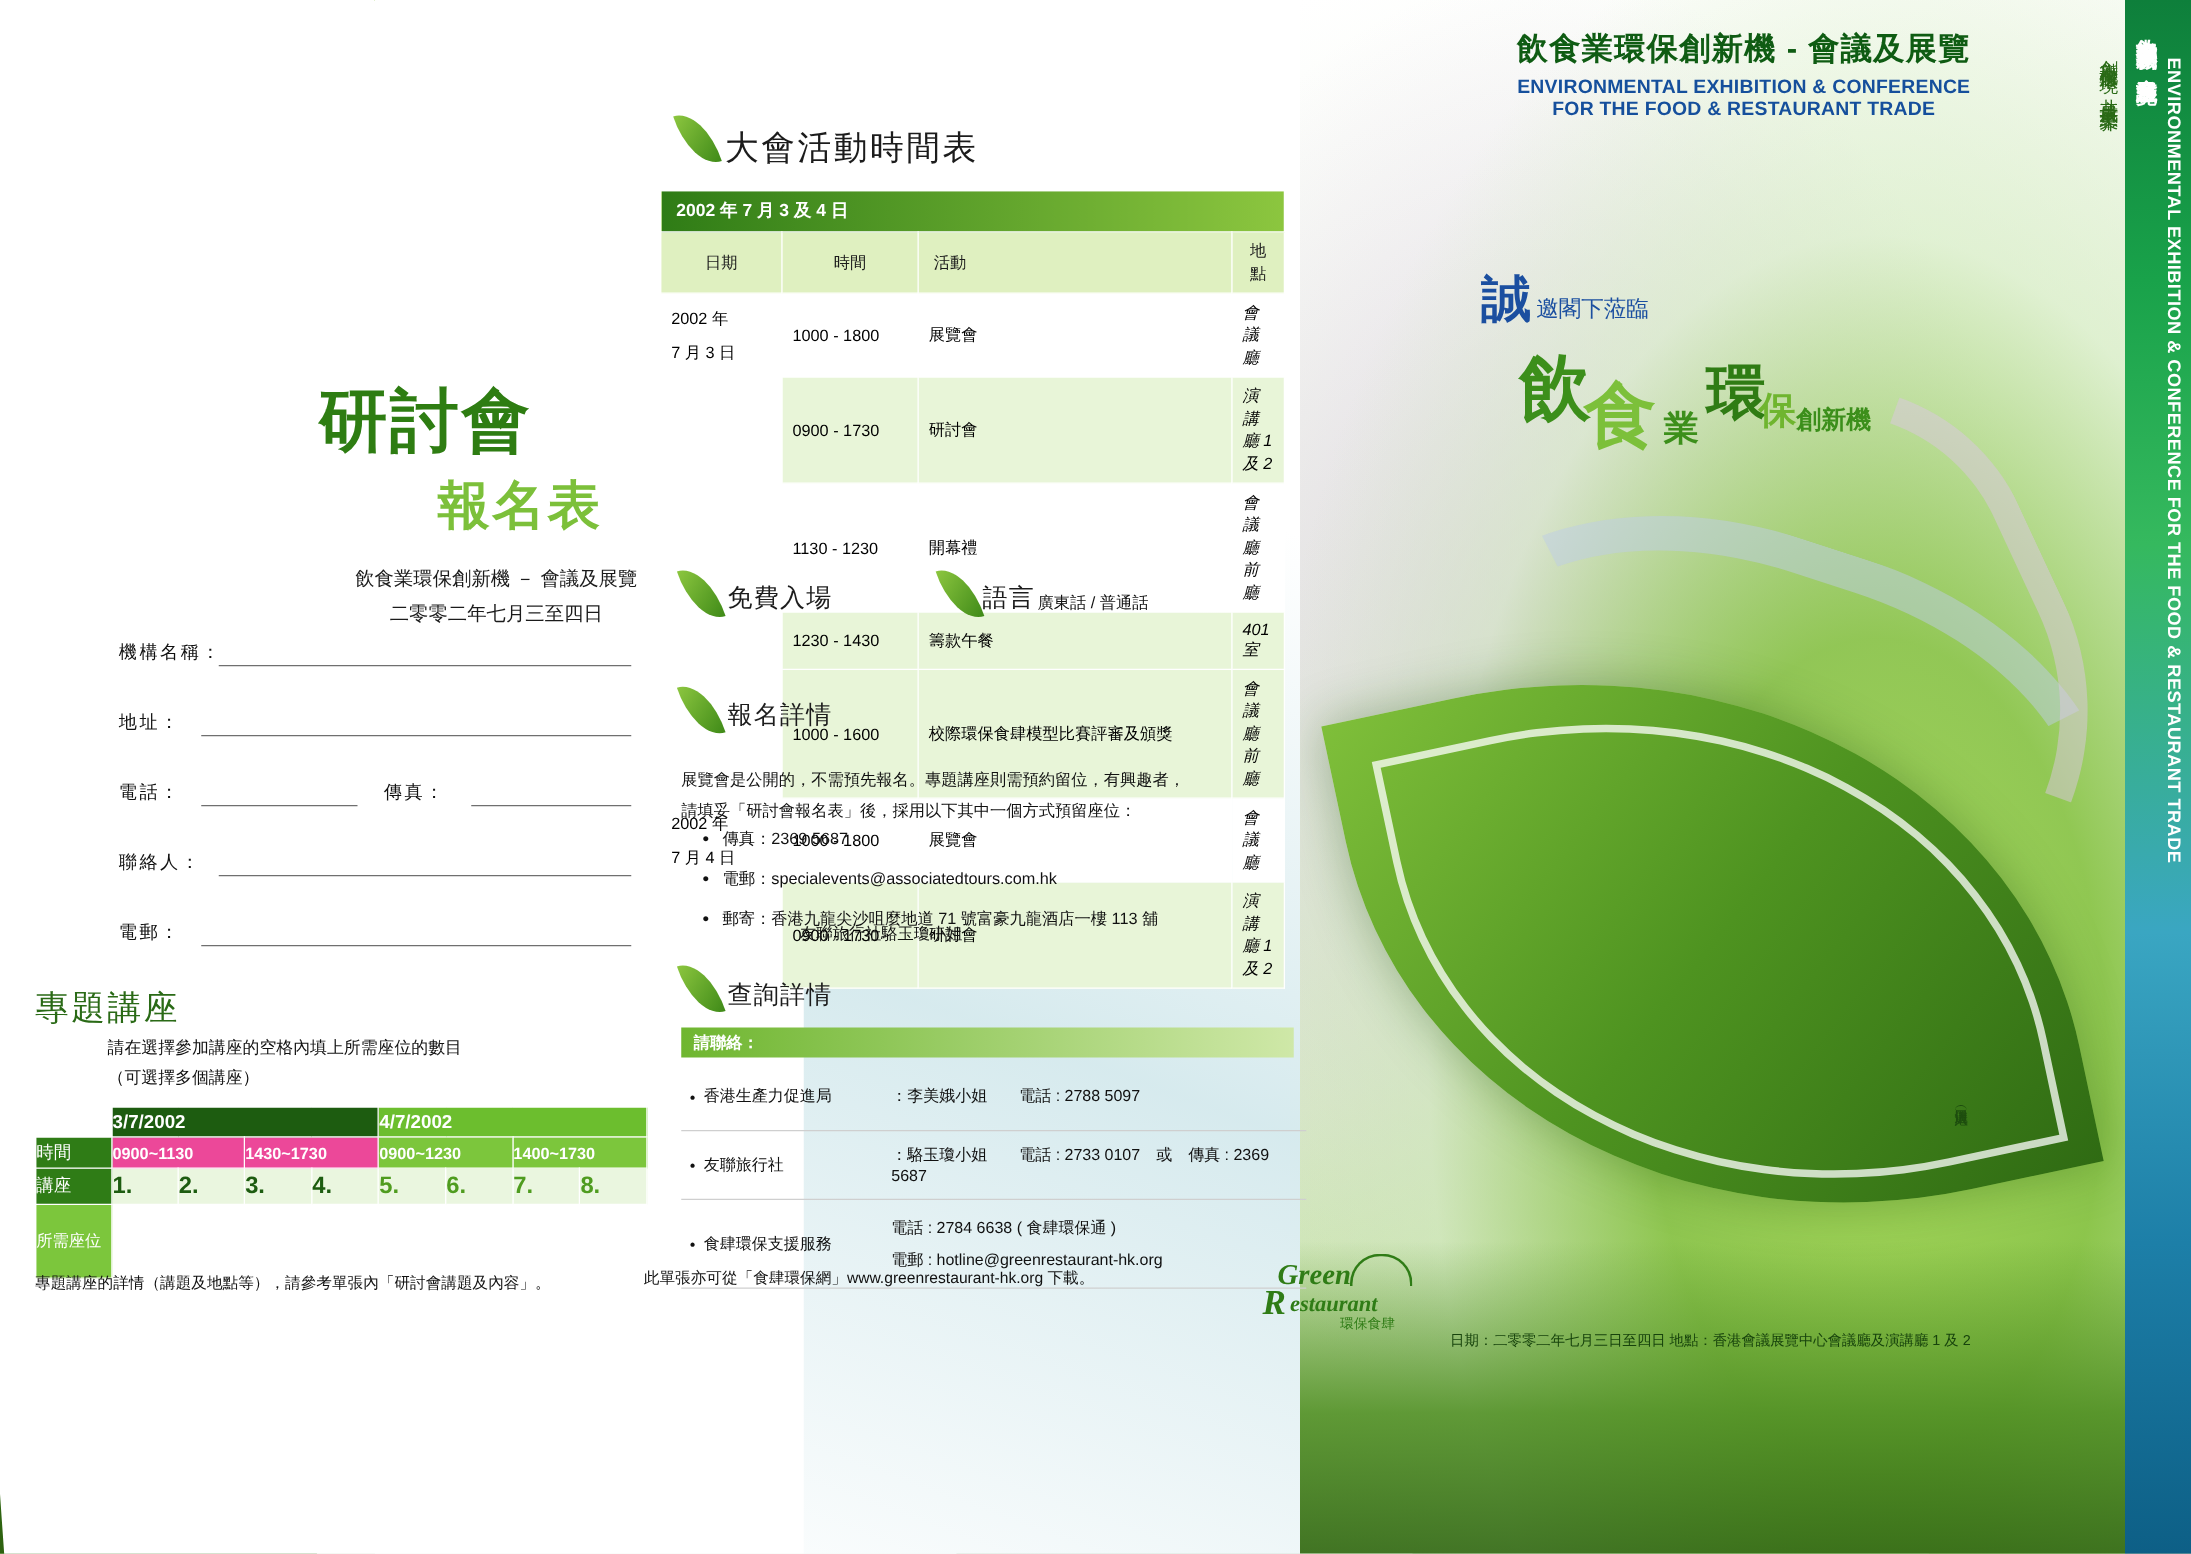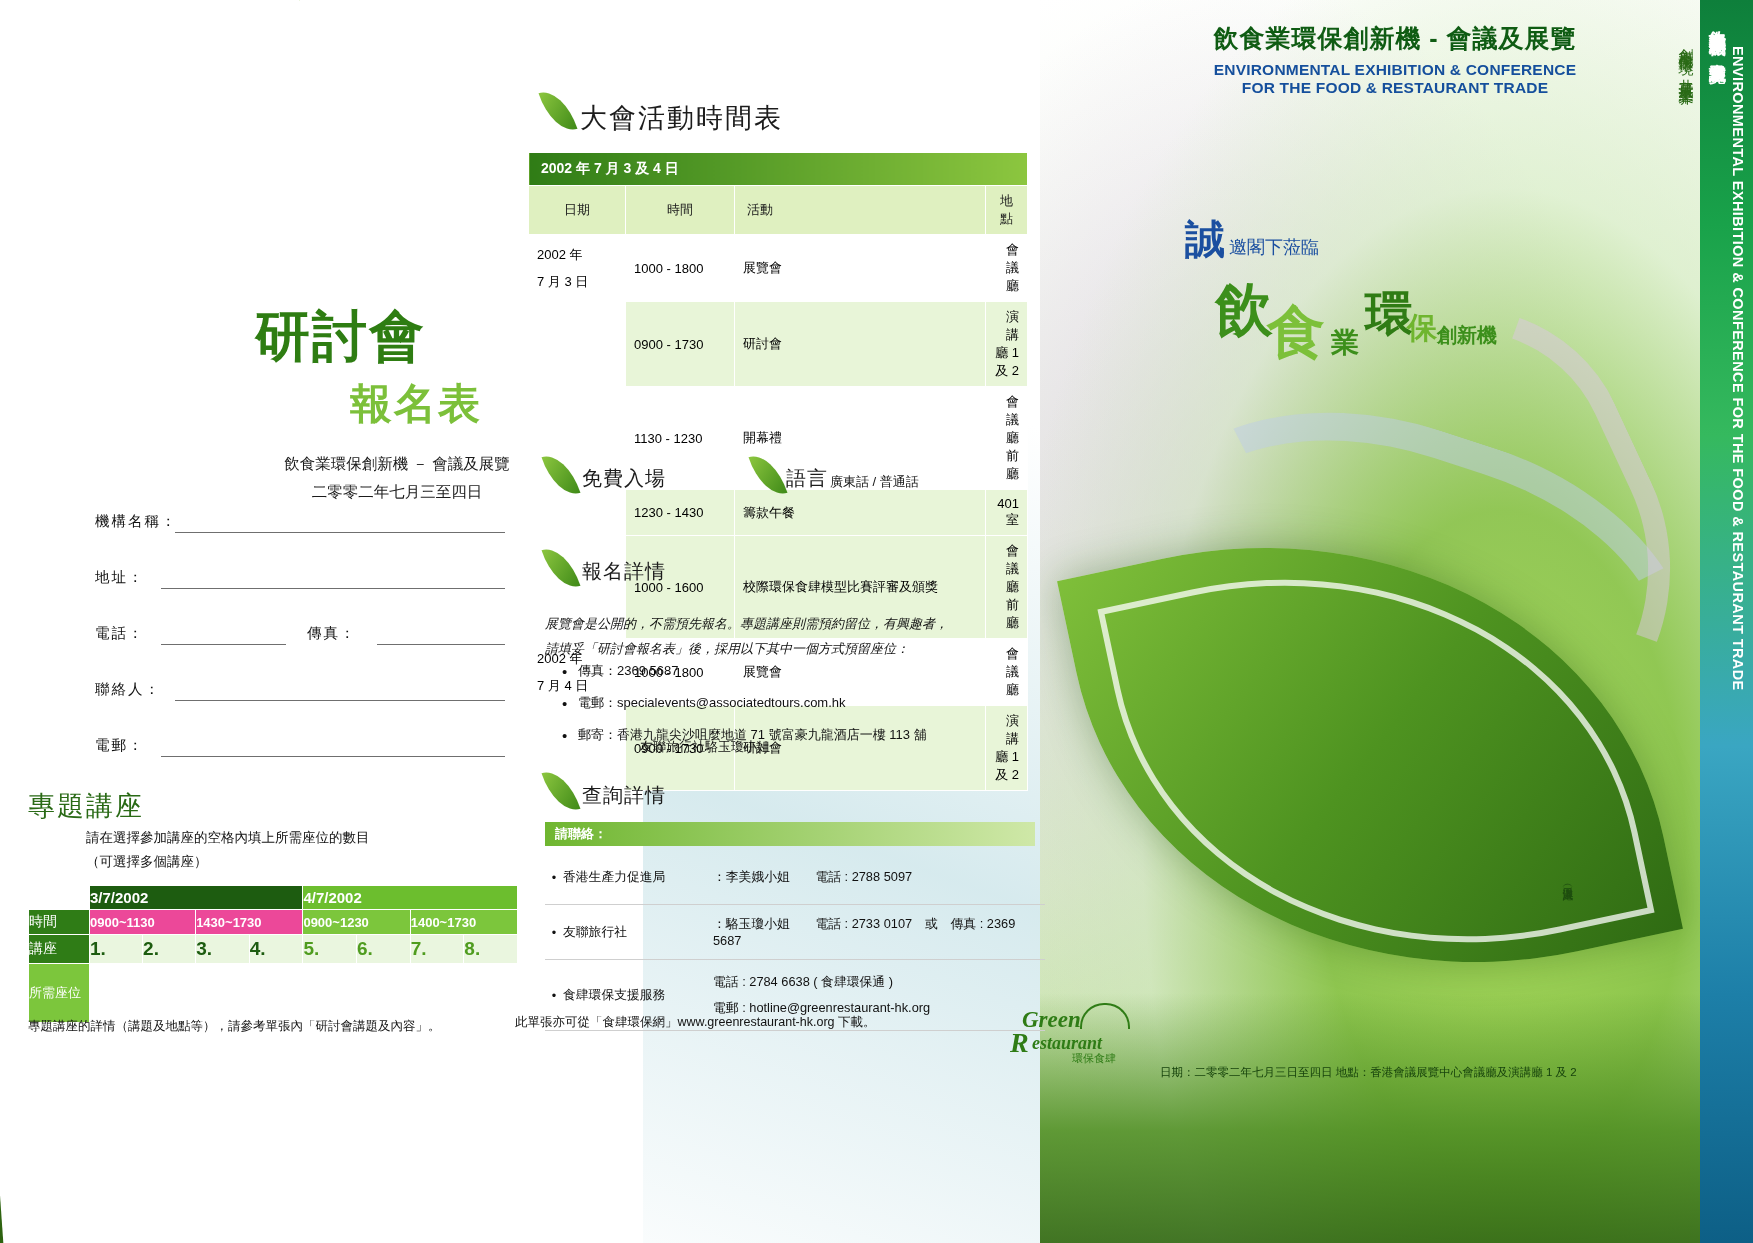--- a/index.html
+++ b/index.html
@@ -168,21 +168,21 @@
   
   .mid-title{position:absolute;left:580px;top:100px;font-size:27px;color:#1c1c1c;letter-spacing:2px;}
 
   .sched{position:absolute;left:528px;top:152px;width:500px;border-collapse:collapse;font-size:13px;}
   .sched td,.sched th{border:1px solid #ffffff;padding:6px 8px;}
   .sched .band{background:linear-gradient(90deg,#2f7c16,#8cc63f);color:#fff;font-weight:bold;font-size:14px;text-align:left;padding:7px 12px;}
   .sched .hdr-cell{background:#dff0c0;color:#1b1b1b;text-align:center;font-weight:normal;}
   .sched .c{background:#ffffff;}
   .sched .g{background:#e8f5d8;}
   .sched .date-cell{background:#ffffff;text-align:left;}
-  .sched .place{text-align:right;}
+  .sched .place{text-align:left;font-style:italic;}
 
   .mid-h{position:absolute;font-size:20px;color:#1c1c1c;letter-spacing:1px;}
   .mid-p{position:absolute;font-size:13px;color:#111;line-height:1.9;}
   .bullets{position:absolute;font-size:13px;color:#111;line-height:2.45;list-style:none;padding:0;margin:0;}
   .bullets li{position:relative;padding-left:18px;}
   .bullets li:before{content:"\2022";position:absolute;left:2px;top:-1px;color:#111;font-size:15px;}
 
   .enq-band{position:absolute;left:545px;top:822px;width:490px;background:linear-gradient(90deg,#6fb630,#cfe8a8);color:#fff;font-size:13px;font-weight:bold;padding:3px 10px;box-sizing:border-box;}
   .enq-list{position:absolute;left:545px;top:850px;width:500px;font-size:12.8px;color:#111;}
   .enq-row{display:flex;align-items:center;border-bottom:1px solid #cfcfcf;min-height:46px;padding:4px 0;}
@@ -391,21 +391,21 @@
   </table>
 
 <div class="leaf-accent" style="left:548px;top:452px;"></div>
 <div class="mid-h" style="left:582px;top:465px;">免費入場</div>
 <div class="leaf-accent" style="left:755px;top:452px;"></div>
 <div class="mid-h" style="left:786px;top:465px;text-align:right;">語言</div>
 <div class="mid-p" style="left:830px;top:470px;">廣東話 / 普通話</div>
 
 <div class="leaf-accent" style="left:548px;top:545px;"></div>
 <div class="mid-h" style="left:582px;top:558px;">報名詳情</div>
-<div class="mid-p" style="left:545px;top:612px;width:500px;font-style:italic;">
+<div class="mid-p" style="left:545px;top:612px;width:500px;">
   <div>展覽會是公開的，不需預先報名。專題講座則需預約留位，有興趣者，</div>
   <div>請填妥「研討會報名表」後，採用以下其中一個方式預留座位：</div>
 </div>
 <ul class="bullets" style="left:560px;top:655px;width:490px;">
   <li>傳真：2369 5687</li>
   <li>電郵：specialevents@associatedtours.com.hk</li>
   <li>郵寄：香港九龍尖沙咀麼地道 71 號富豪九龍酒店一樓 113 舖</li>
 </ul>
 <div class="mid-p" style="left:640px;top:735px;">友聯旅行社駱玉瓊小姐</div>
 

